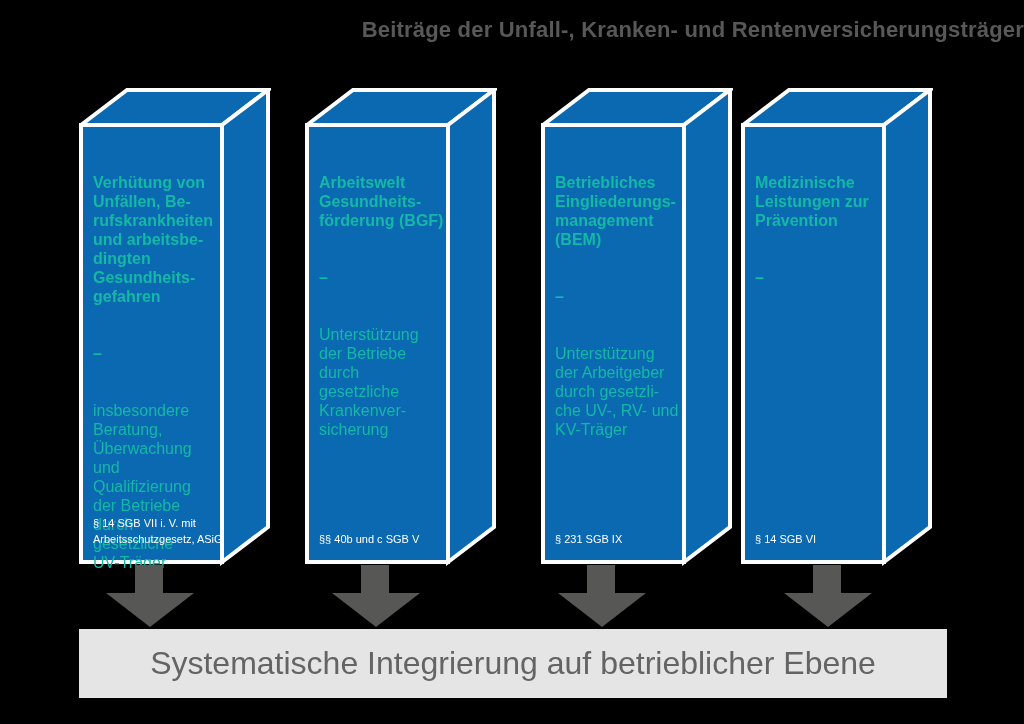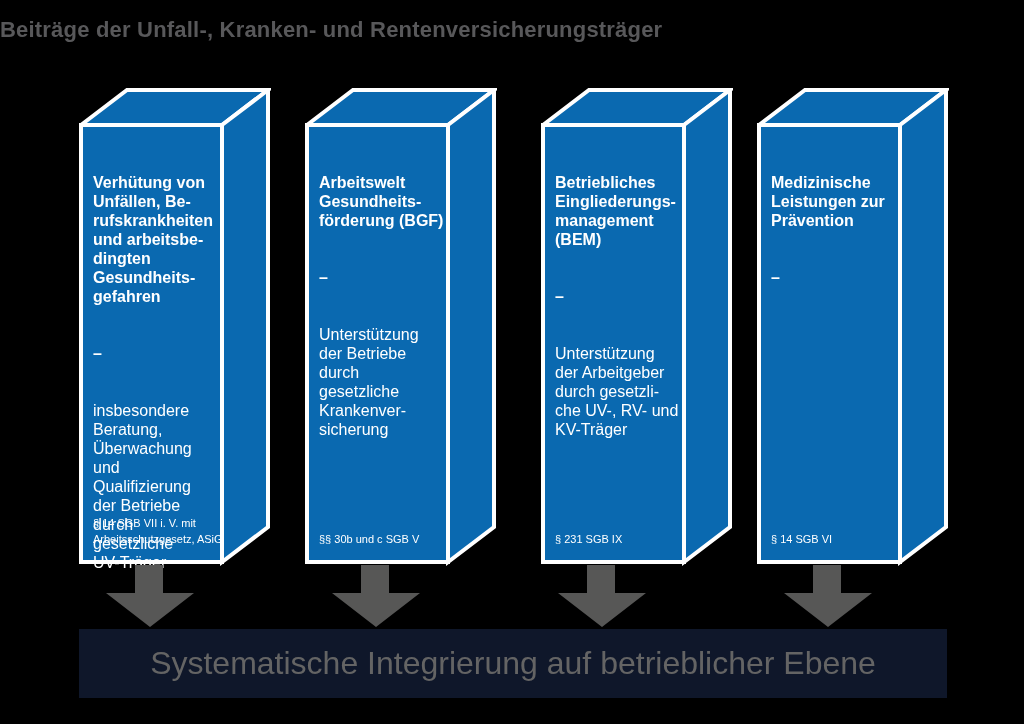--- a/index.html
+++ b/index.html
@@ -13,21 +13,21 @@
     width: 1024px;
     height: 724px;
     background: #000000;
     overflow: hidden;
   }
   .title {
     position: absolute;
     top: 16px;
     left: 0;
     width: 1024px;
-    text-align: left;
+    text-align: right;
     color: #58585a;
     font-size: 22px;
     font-weight: bold;
     line-height: 28px;
     letter-spacing: 0.2px;
   }
   .pillar {
     position: absolute;
     top: 88px;
     width: 192px;
@@ -38,21 +38,21 @@
     fill: #0a69b0;
     stroke: #ffffff;
     stroke-width: 4;
     stroke-linejoin: miter;
   }
   .pillar-text {
     position: absolute;
     left: 14px;
     top: 47px;
     width: 126px;
-    color: #ffffff;
+    color: #14b8a6;
     font-size: 16px;
     line-height: 19px;
     white-space: pre;
   }
   .pillar-heading { font-weight: bold; }
   .pillar-dash { font-weight: bold; }
   .pillar-footnote {
     position: absolute;
     left: 14px;
     bottom: 19px;
@@ -68,21 +68,21 @@
     width: 88px;
     height: 62px;
   }
   .arrow polygon { fill: #575756; }
   .bottom-bar {
     position: absolute;
     left: 79px;
     top: 629px;
     width: 868px;
     height: 69px;
-    background: #0f172a;
+    background: #e5e5e5;
     display: flex;
     align-items: center;
     justify-content: center;
   }
   .bottom-bar span {
     color: #646464;
     font-size: 32px;
     white-space: nowrap;
   }
 </style>
@@ -135,21 +135,21 @@
 Gesundheits-
 förderung (BGF)</div>
       <div class="pillar-dash">–</div>
       <div class="pillar-body">Unterstützung
 der Betriebe
 durch
 gesetzliche
 Krankenver-
 sicherung</div>
     </div>
-    <div class="pillar-footnote">§§ 30b und c SGB V</div>
+    <div class="pillar-footnote">§§ 40b und c SGB V</div>
   </div>
 
   <div class="pillar" style="left:541px">
     <svg width="192" height="478" viewBox="0 0 192 478">
       <polygon class="face" points="2,37 48,2 189,2 143,37"></polygon>
       <polygon class="face" points="143,37 189,2 189,439 143,474"></polygon>
       <polygon class="face" points="2,37 143,37 143,474 2,474"></polygon>
     </svg>
     <div class="pillar-text">
       <div class="pillar-heading">Betriebliches
@@ -159,21 +159,21 @@
       <div class="pillar-dash">–</div>
       <div class="pillar-body">Unterstützung
 der Arbeitgeber
 durch gesetzli-
 che UV-, RV- und
 KV-Träger</div>
     </div>
     <div class="pillar-footnote">§ 231 SGB IX</div>
   </div>
 
-  <div class="pillar" style="left:757px">
+  <div class="pillar" style="left:741px">
     <svg width="192" height="478" viewBox="0 0 192 478">
       <polygon class="face" points="2,37 48,2 189,2 143,37"></polygon>
       <polygon class="face" points="143,37 189,2 189,439 143,474"></polygon>
       <polygon class="face" points="2,37 143,37 143,474 2,474"></polygon>
     </svg>
     <div class="pillar-text">
       <div class="pillar-heading">Medizinische
 Leistungen zur
 Prävention</div>
       <div class="pillar-dash">–</div>

